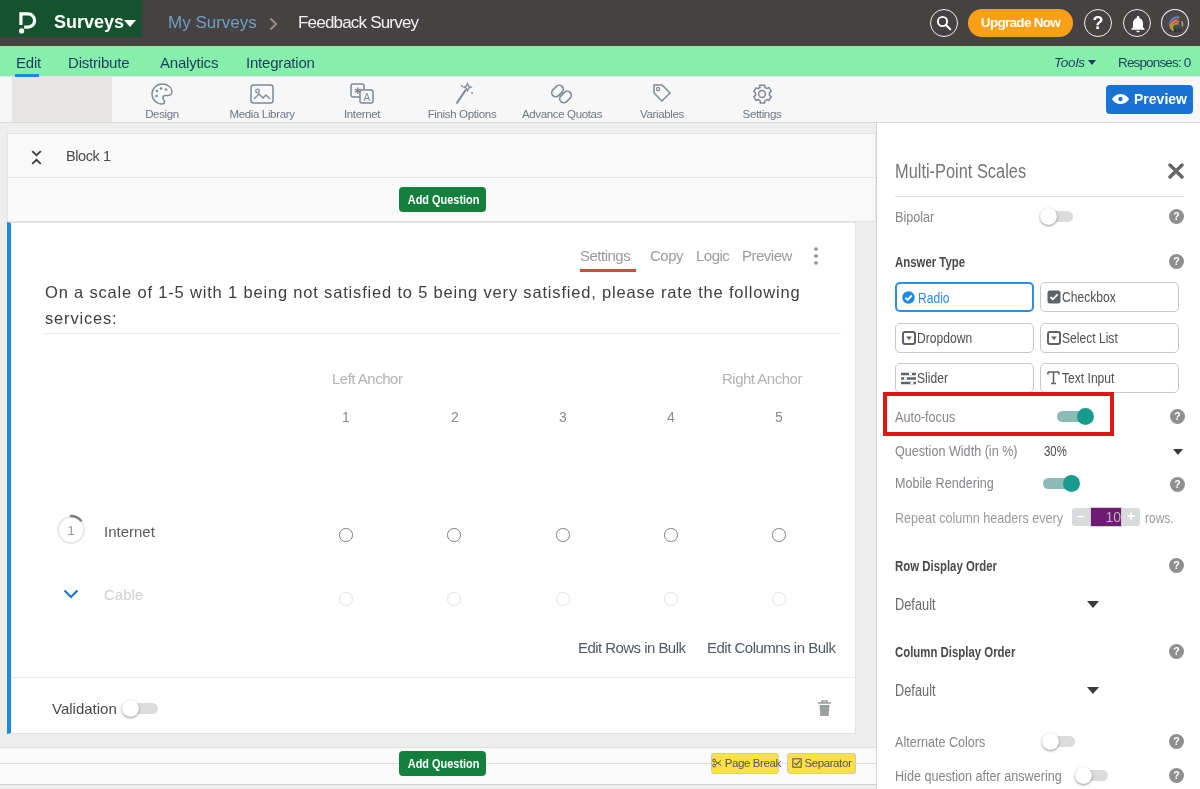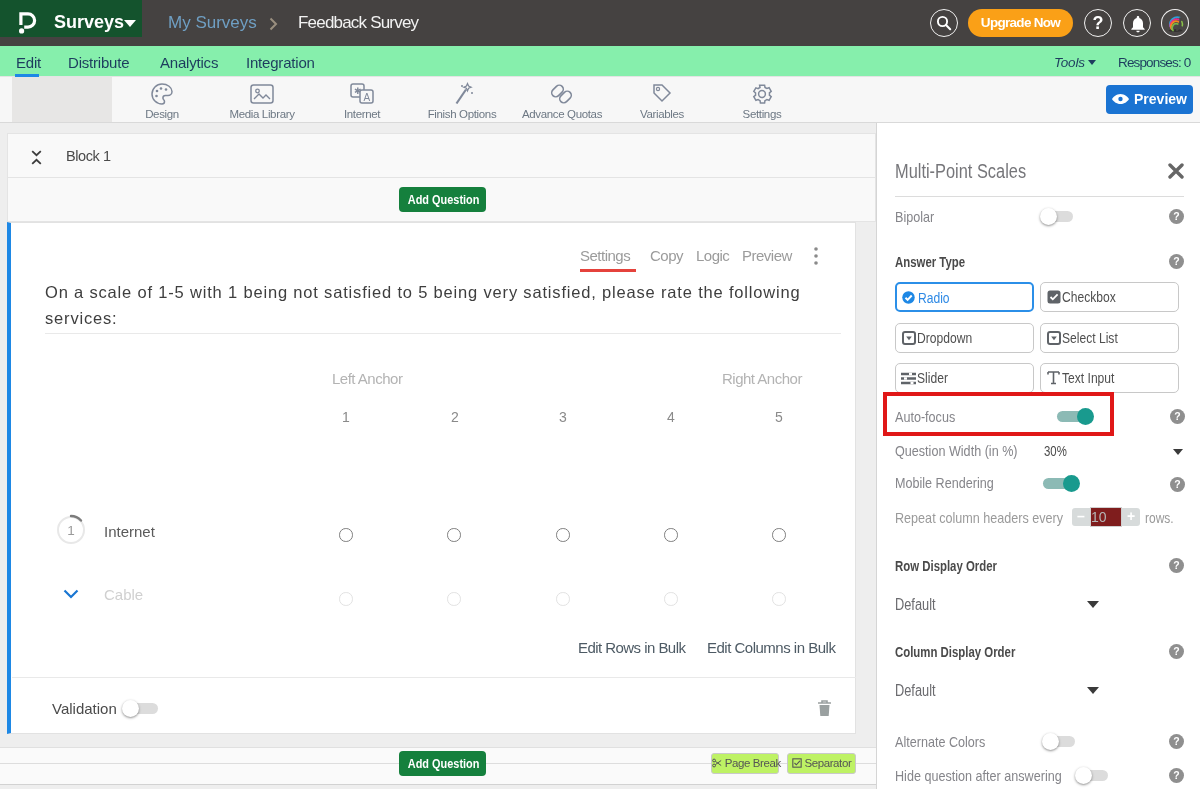--- a/index.html
+++ b/index.html
@@ -55,21 +55,21 @@
 #editrows { position:absolute; left:578px; top:639px; font-size:15px; letter-spacing:-0.55px; color:#4d5a64; }
 #editcols { position:absolute; left:707px; top:639px; font-size:15px; letter-spacing:-0.5px; color:#4d5a64; }
 #validation-lb { position:absolute; left:52px; top:700px; font-size:15px; color:#4a4a4a; }
 
 .toggle { position:absolute; }
 .toggle .track { position:absolute; border-radius:7px; }
 .toggle .ball { position:absolute; border-radius:50%; }
 
 #botbar { position:absolute; left:0; top:747px; width:876px; height:38px; background:#fafafa; border-top:1px solid #e0e0e0; border-bottom:1px solid #d2d2d2; }
 #botline { position:absolute; left:0; top:763px; width:876px; height:1px; background:#ddd; }
-.sbtn { position:absolute; top:753px; height:21px; background:#bef264; border:1px solid #c9c9c9; border-radius:3px; font-size:11.5px; letter-spacing:-0.4px; color:#555; line-height:19px; text-align:center; white-space:nowrap; }
+.sbtn { position:absolute; top:753px; height:21px; background:#fde047; border:1px solid #c9c9c9; border-radius:3px; font-size:11.5px; letter-spacing:-0.4px; color:#555; line-height:19px; text-align:center; white-space:nowrap; }
 
 
 #rpanel { position:absolute; left:877px; top:123px; width:323px; height:666px; background:#fff; }
 #vdiv { position:absolute; left:876px; top:123px; width:1px; height:666px; background:#d5d5d5; }
 #rp-title { position:absolute; left:895px; top:160px; font-size:19.5px; color:#76767a; transform:scaleX(0.84); transform-origin:0 50%; }
 .rp-lb { position:absolute; left:895px; font-size:15px; color:#85858a; transform:scaleX(0.84); transform-origin:0 50%; white-space:nowrap; }
 .rp-bold { position:absolute; left:895px; font-size:15px; color:#4a4a4a; font-weight:bold; transform:scaleX(0.76); transform-origin:0 50%; white-space:nowrap; }
 .qmark { position:absolute; width:15px; height:15px; background:#8f8f8f; border-radius:50%; color:#fff; font-size:10.5px; font-weight:bold; text-align:center; line-height:15px; }
 .atbtn { position:absolute; width:139px; height:30px; border:1px solid #c8c8c8; border-radius:5px; background:#fff; font-size:15.5px; color:#4f4f4f; }
 .atbtn .tx { position:absolute; left:21px; top:5px; transform:scaleX(0.78); transform-origin:0 50%; white-space:nowrap; }
@@ -358,21 +358,21 @@
 
   <div class="rp-lb" style="top:474px;">Mobile Rendering</div>
   <div class="toggle" style="left:1043px; top:475px;">
     <div class="track" style="left:0px; top:3px; width:34px; height:11px; background:#8cbab5;"></div>
     <div class="ball" style="left:20px; top:0; width:17px; height:17px; background:#199a8e;"></div>
   </div>
   <div class="qmark" style="left:1170px; top:477px;">?</div>
 
   <div class="rp-lb" style="top:509px; color:#9a9a9a;">Repeat column headers every</div>
   <div style="position:absolute; left:1072px; top:508px; width:18px; height:18px; background:#d7dbdb; border-radius:3px 0 0 3px; color:#fff; text-align:center; line-height:16px; font-size:14px; font-weight:bold;">–</div>
-  <div style="position:absolute; left:1090px; top:507px; width:32px; height:20px; background:#7f1d1d; border:1px solid #d0d0d0; text-align:left; line-height:18px; font-size:14px; color:#b5b5b5;">10</div>
+  <div style="position:absolute; left:1090px; top:507px; width:32px; height:20px; background:#701a75; border:1px solid #d0d0d0; text-align:right; line-height:18px; font-size:14px; color:#b5b5b5;">10</div>
   <div style="position:absolute; left:1122px; top:508px; width:18px; height:18px; background:#d7dbdb; border-radius:0 3px 3px 0; color:#fff; text-align:center; line-height:16px; font-size:14px; font-weight:bold;">+</div>
   <div class="rp-lb" style="left:1145px; top:509px; color:#9a9a9a; transform:scaleX(0.8);">rows.</div>
 
   <div class="rp-bold" style="top:557px;">Row Display Order</div>
   <div class="qmark" style="left:1169px; top:558px;">?</div>
   <div class="rp-lb" style="top:596px; color:#6a6a6e; font-size:16px; transform:scaleX(0.8);">Default</div>
   <div class="dcaret" style="left:1087px; top:601px;"></div>
 
   <div class="rp-bold" style="top:643px;">Column Display Order</div>
   <div class="qmark" style="left:1169px; top:644px;">?</div>

